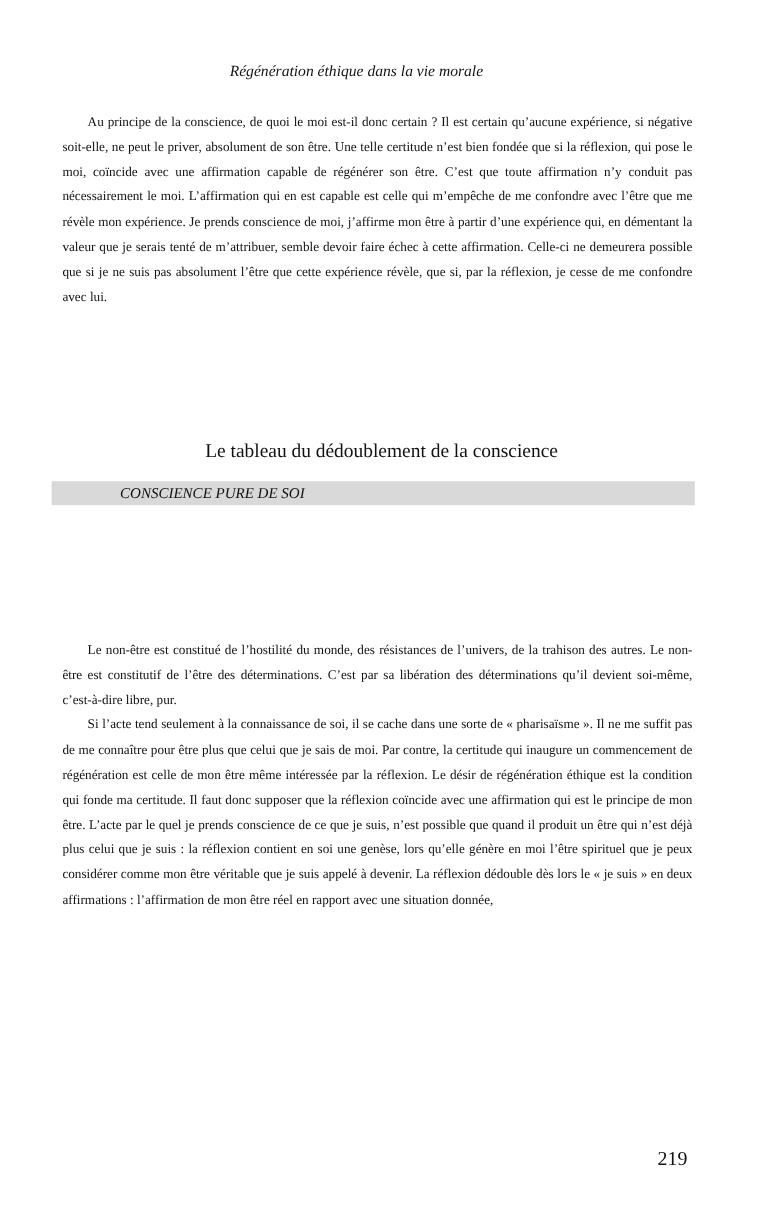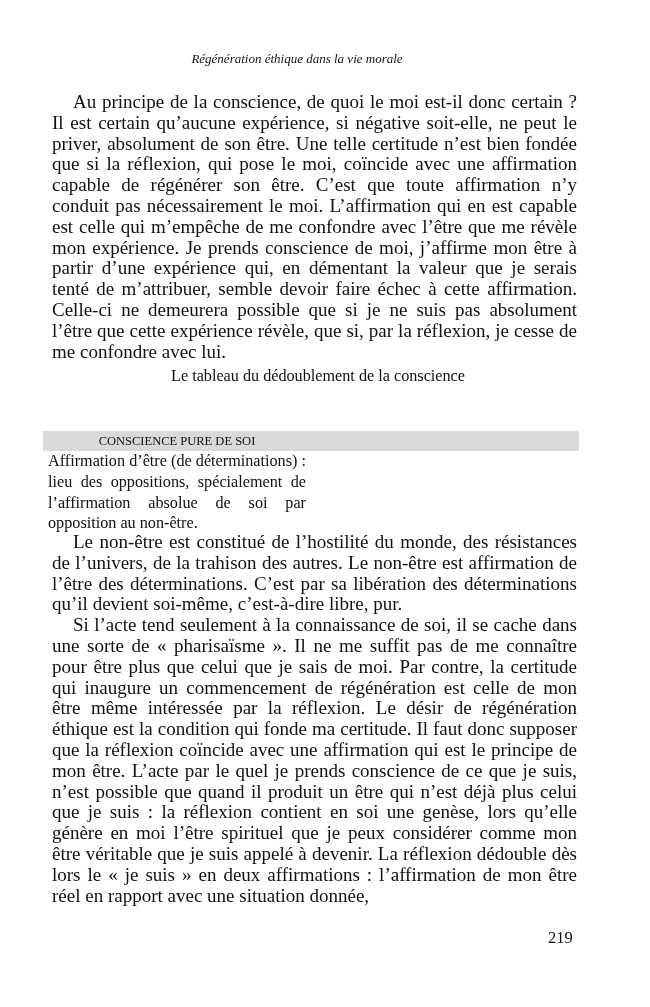--- a/index.html
+++ b/index.html
@@ -1,53 +1,52 @@
 <!DOCTYPE html>
 <html><head>
 <meta charset="utf-8">
 <style>
   html, body { margin: 0; padding: 0; background: #ffffff; }
   body { width: 650px; height: 1007px; position: relative; overflow: hidden;
          font-family: "Liberation Serif", "DejaVu Serif", serif; color: #111; }
   .running-head { position: absolute; top: 51px; left: 0; width: 594px; text-align: center;
                   font-style: italic; font-size: 13px; }
-  .text-block { position: absolute; left: 52px; width: 525px; font-size: 19px; line-height: 20.8px;
+  .text-block { position: absolute; left: 52px; width: 525px; font-size: 11px; line-height: 20.8px;
                 text-align: justify; }
   .text-block p { margin: 0; text-indent: 21px; }
   .p1 { top: 92px; }
   .table-title { position: absolute; top: 367px; left: 0; width: 636px; text-align: center; font-size: 16.2px; }
-  .table { position: absolute; top: 431px; left: 43px; width: 536px; }
+  .table { position: absolute; top: 401px; left: 43px; width: 536px; font-style: italic; }
   .thead { display: flex; background: #d9d9d9; height: 20px; align-items: center; }
   .th { width: 50%; text-align: center; font-size: 12.5px; }
   .tbody { display: flex; }
   .td { font-size: 16.2px; line-height: 20.8px; text-align: justify; text-align-last: left; }
   .td1 { width: 261px; padding-left: 9px; padding-right: 6px; }
   .td2 { width: 258px; padding-left: 5px; }
   .sc { font-variant: small-caps; font-size: 13px; }
   .p2 { top: 532px; }
-  .page-number { position: absolute; top: 928px; left: 548px; font-size: 16.5px; }
+  .page-number { position: absolute; top: 956px; left: 548px; font-size: 16.5px; }
 </style>
 </head>
 <body>
 
 <div class="running-head">Régénération éthique dans la vie morale</div>
 
 <div class="text-block p1">
   <p>Au principe de la conscience, de quoi le moi est-il donc certain ? Il est certain qu’aucune expérience, si négative soit-elle, ne peut le priver, absolument de son être. Une telle certitude n’est bien fondée que si la réflexion, qui pose le moi, coïncide avec une affirmation capable de régénérer son être. C’est que toute affirmation n’y conduit pas nécessairement le moi. L’affirmation qui en est capable est celle qui m’empêche de me confondre avec l’être que me révèle mon expérience. Je prends conscience de moi, j’affirme mon être à partir d’une expérience qui, en démentant la valeur que je serais tenté de m’attribuer, semble devoir faire échec à cette affirmation. Celle-ci ne demeurera possible que si je ne suis pas absolument l’être que cette expérience révèle, que si, par la réflexion, je cesse de me confondre avec lui.</p>
 </div>
 
 <div class="table-title">Le tableau du dédoublement de la conscience</div>
 
 <div class="table">
   <div class="thead">
     <div class="th">CONSCIENCE PURE DE SOI</div>
   </div>
   <div class="tbody">
-    <div class="td td2">Affirmation d’être (de déterminations) : lieu des oppositions, spécialement de l’affirmation absolue de soi par opposition au non-être.</div>
   </div>
 </div>
 
 <div class="text-block p2">
-  <p>Le non-être est constitué de l’hostilité du monde, des résistances de l’univers, de la trahison des autres. Le non-être est affirmation de l’être des déterminations. C’est par sa libération des déterminations qu’il devient soi-même, c’est-à-dire libre, pur.</p>
+  <p>Le non-être est constitué de l’hostilité du monde, des résistances de l’univers, de la trahison des autres. Le non-être est constitutif de l’être des déterminations. C’est par sa libération des déterminations qu’il devient soi-même, c’est-à-dire libre, pur.</p>
   <p>Si l’acte tend seulement à la connaissance de soi, il se cache dans une sorte de « pharisaïsme ». Il ne me suffit pas de me connaître pour être plus que celui que je sais de moi. Par contre, la certitude qui inaugure un commencement de régénération est celle de mon être même intéressée par la réflexion. Le désir de régénération éthique est la condition qui fonde ma certitude. Il faut donc supposer que la réflexion coïncide avec une affirmation qui est le principe de mon être. L’acte par le quel je prends conscience de ce que je suis, n’est possible que quand il produit un être qui n’est déjà plus celui que je suis : la réflexion contient en soi une genèse, lors qu’elle génère en moi l’être spirituel que je peux considérer comme mon être véritable que je suis appelé à devenir. La réflexion dédouble dès lors le « je suis » en deux affirmations : l’affirmation de mon être réel en rapport avec une situation donnée,</p>
 </div>
 
 <div class="page-number">219</div>
 
 </body></html>

